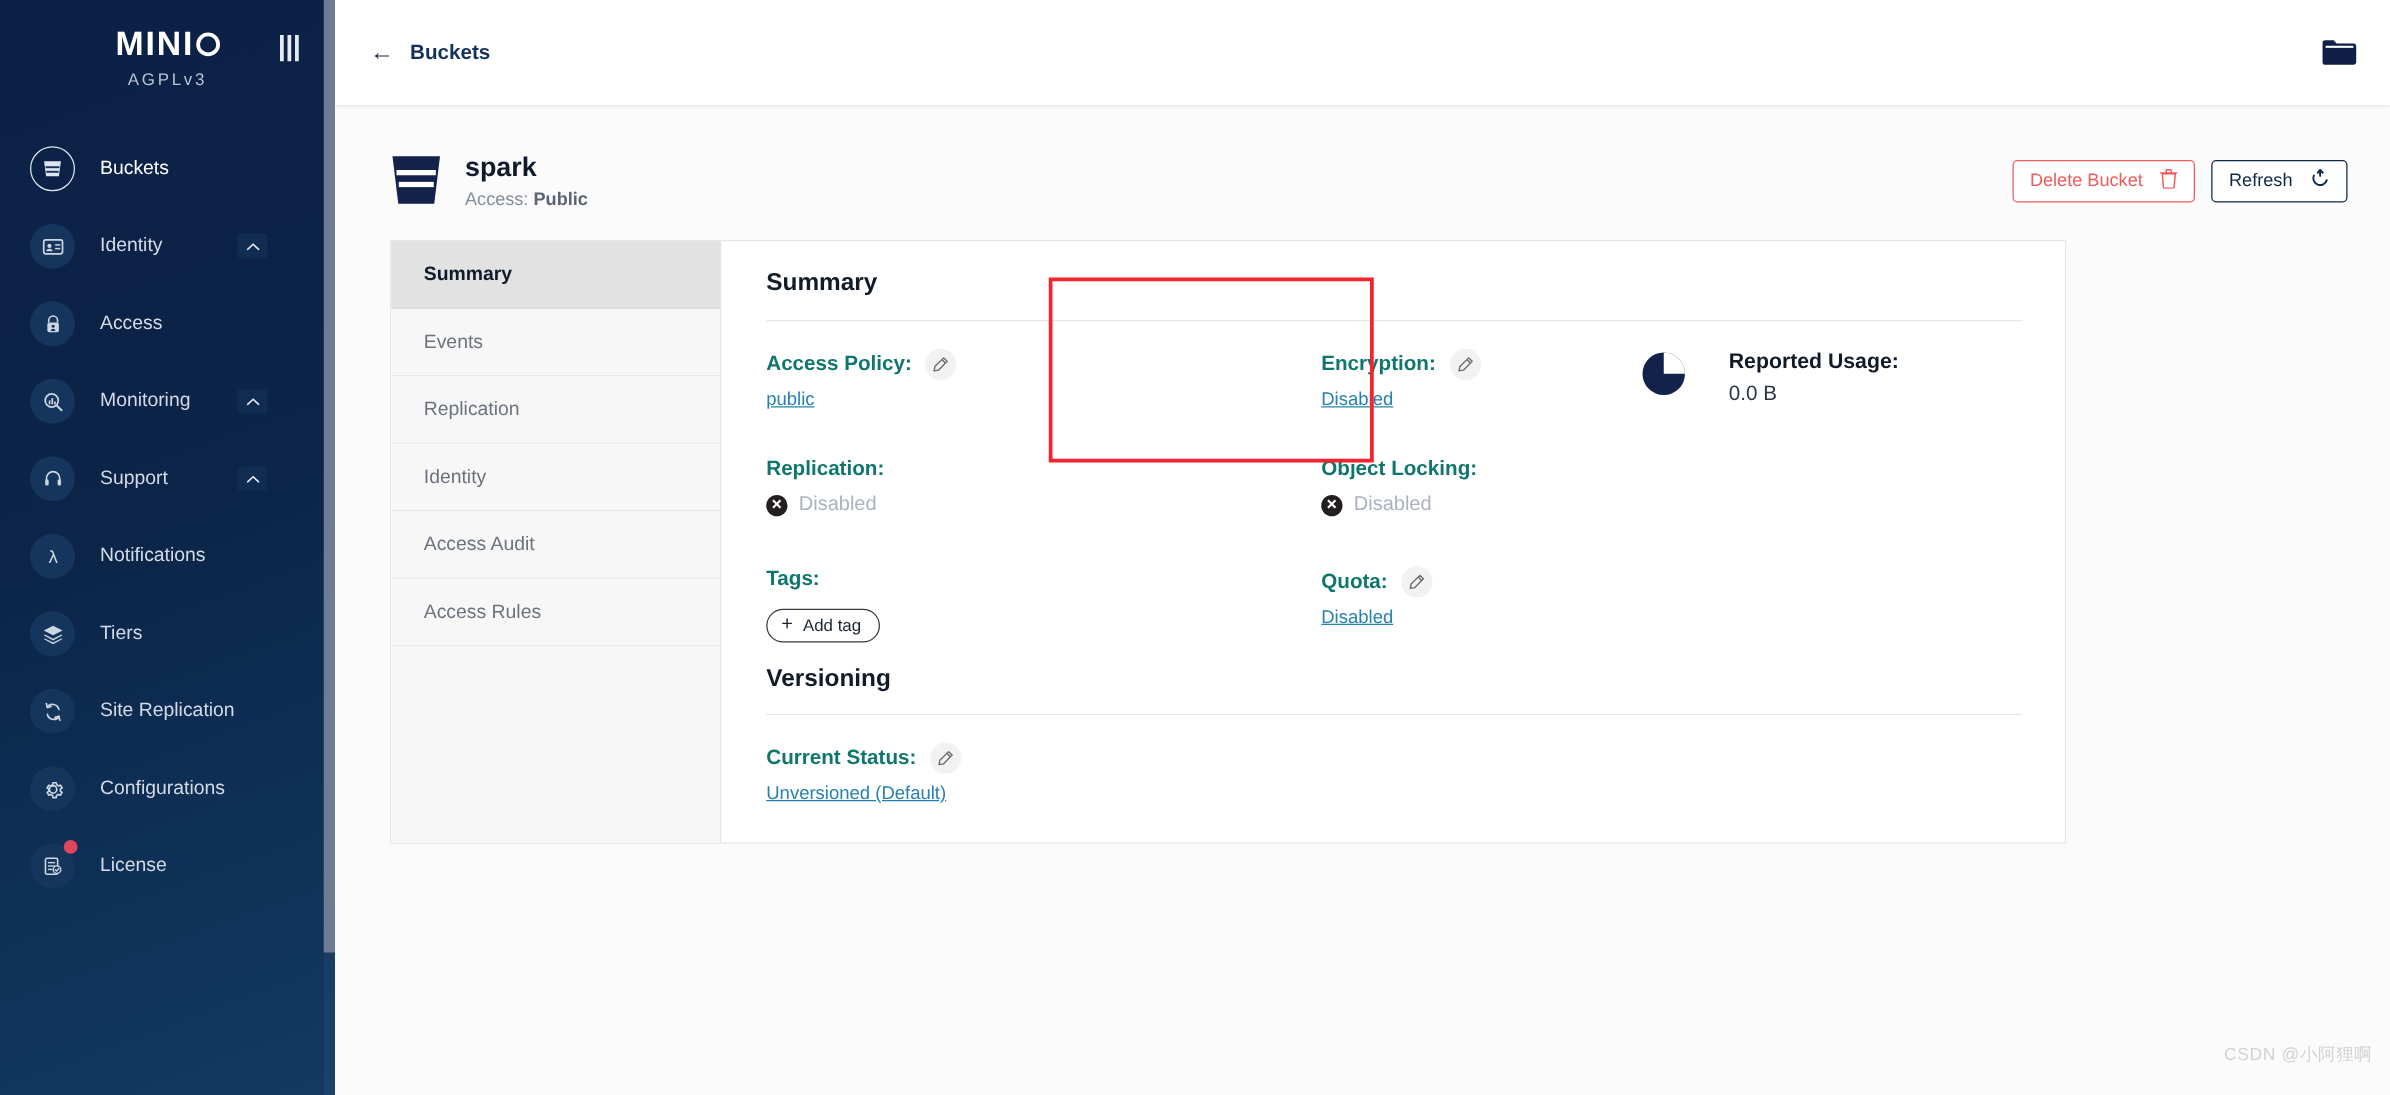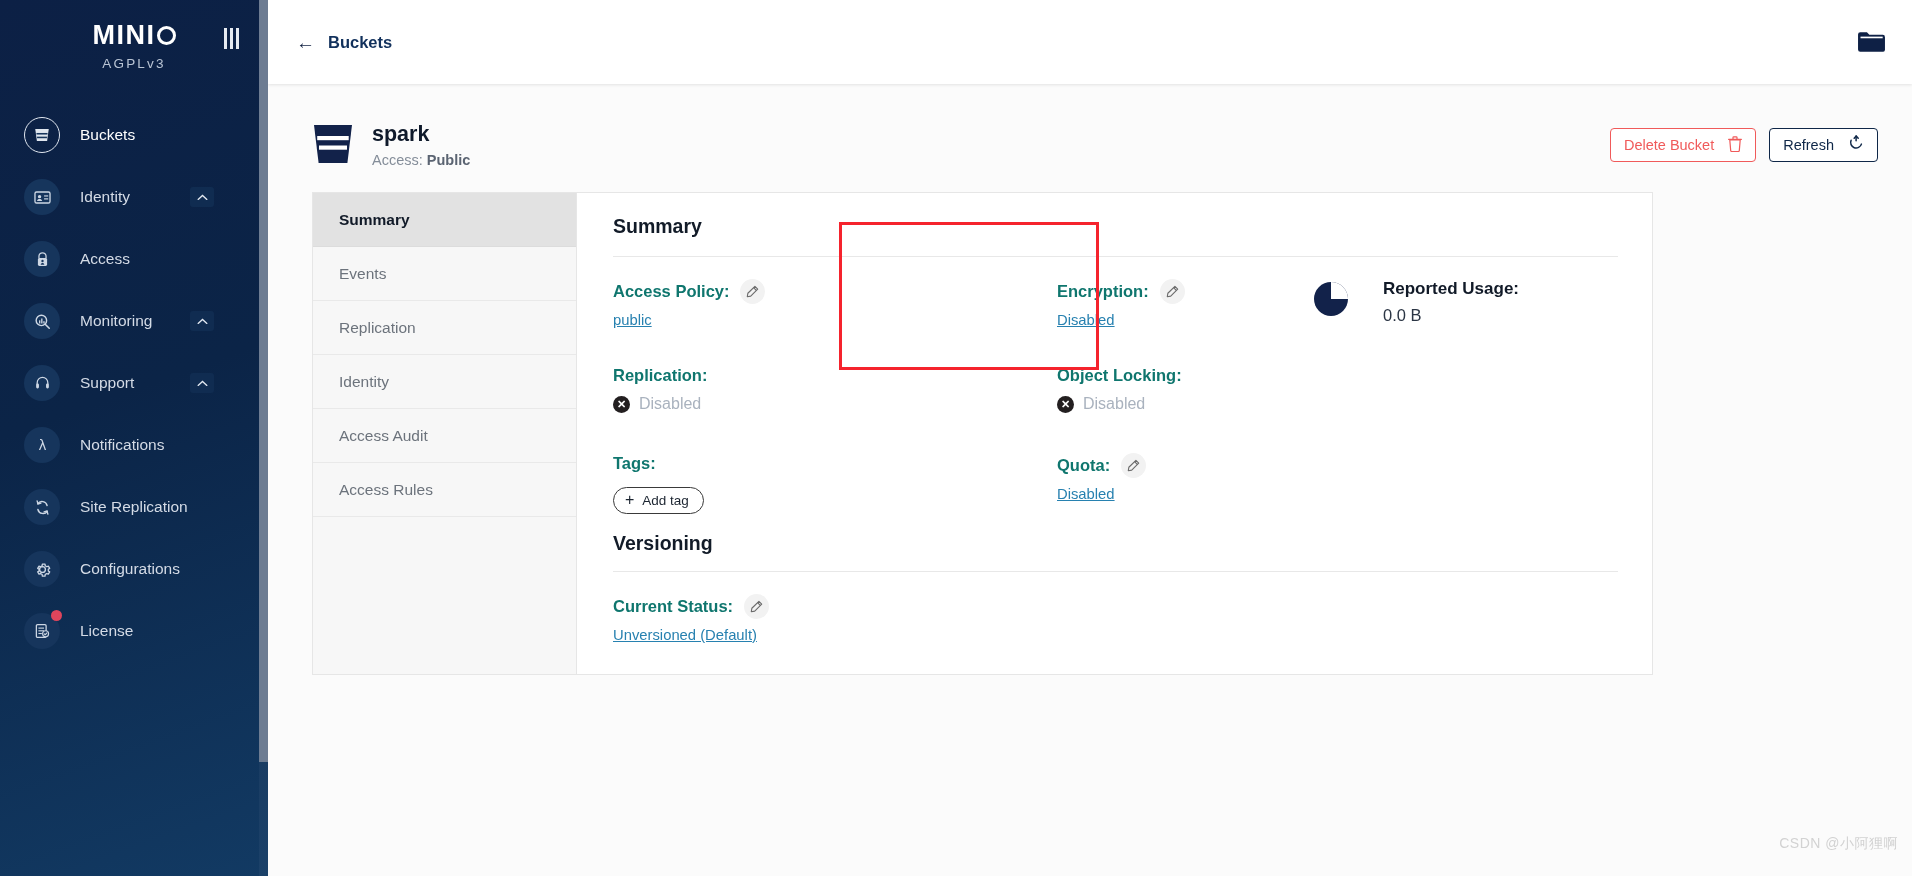--- a/index.html
+++ b/index.html
@@ -404,20 +404,30 @@
 
       <div class="sb-item">
         <span class="sb-ico">
           <svg width="19" height="19" viewBox="0 0 24 24">
               <text x="12" y="18" text-anchor="middle" font-family="DejaVu Sans, sans-serif" font-size="17" fill="#cdd7e4">λ</text>
             </svg>
         </span>
         <span class="sb-label">Notifications</span>
       </div>
 
+      <div class="sb-item">
+        <span class="sb-ico">
+          <svg width="19" height="19" viewBox="0 0 24 24">
+              <path d="M12 3.2L21.5 8 12 12.8 2.5 8z" fill="#cdd7e4"></path>
+              <path d="M3.6 12.2L12 16.4l8.4-4.2 1.1.6L12 18.2 2.5 12.8z" fill="#cdd7e4"></path>
+              <path d="M3.6 16.1L12 20.3l8.4-4.2 1.1.6L12 22.1 2.5 16.7z" fill="#cdd7e4"></path>
+            </svg>
+        </span>
+        <span class="sb-label">Tiers</span>
+      </div>
 
       <div class="sb-item">
         <span class="sb-ico">
           <svg width="19" height="19" viewBox="0 0 24 24">
               <path d="M17.8 9.5A6.6 6.6 0 006 7.2" fill="none" stroke="#cdd7e4" stroke-width="1.8" stroke-linecap="round"></path>
               <path d="M6.2 14.5a6.6 6.6 0 0011.8 2.3" fill="none" stroke="#cdd7e4" stroke-width="1.8" stroke-linecap="round"></path>
               <path d="M5.2 3.6L6.3 7.6L10 6.6" fill="none" stroke="#cdd7e4" stroke-width="1.7" stroke-linecap="round" stroke-linejoin="round"></path>
               <path d="M18.8 20.4L17.7 16.4L14 17.4" fill="none" stroke="#cdd7e4" stroke-width="1.7" stroke-linecap="round" stroke-linejoin="round"></path>
             </svg>
         </span>

